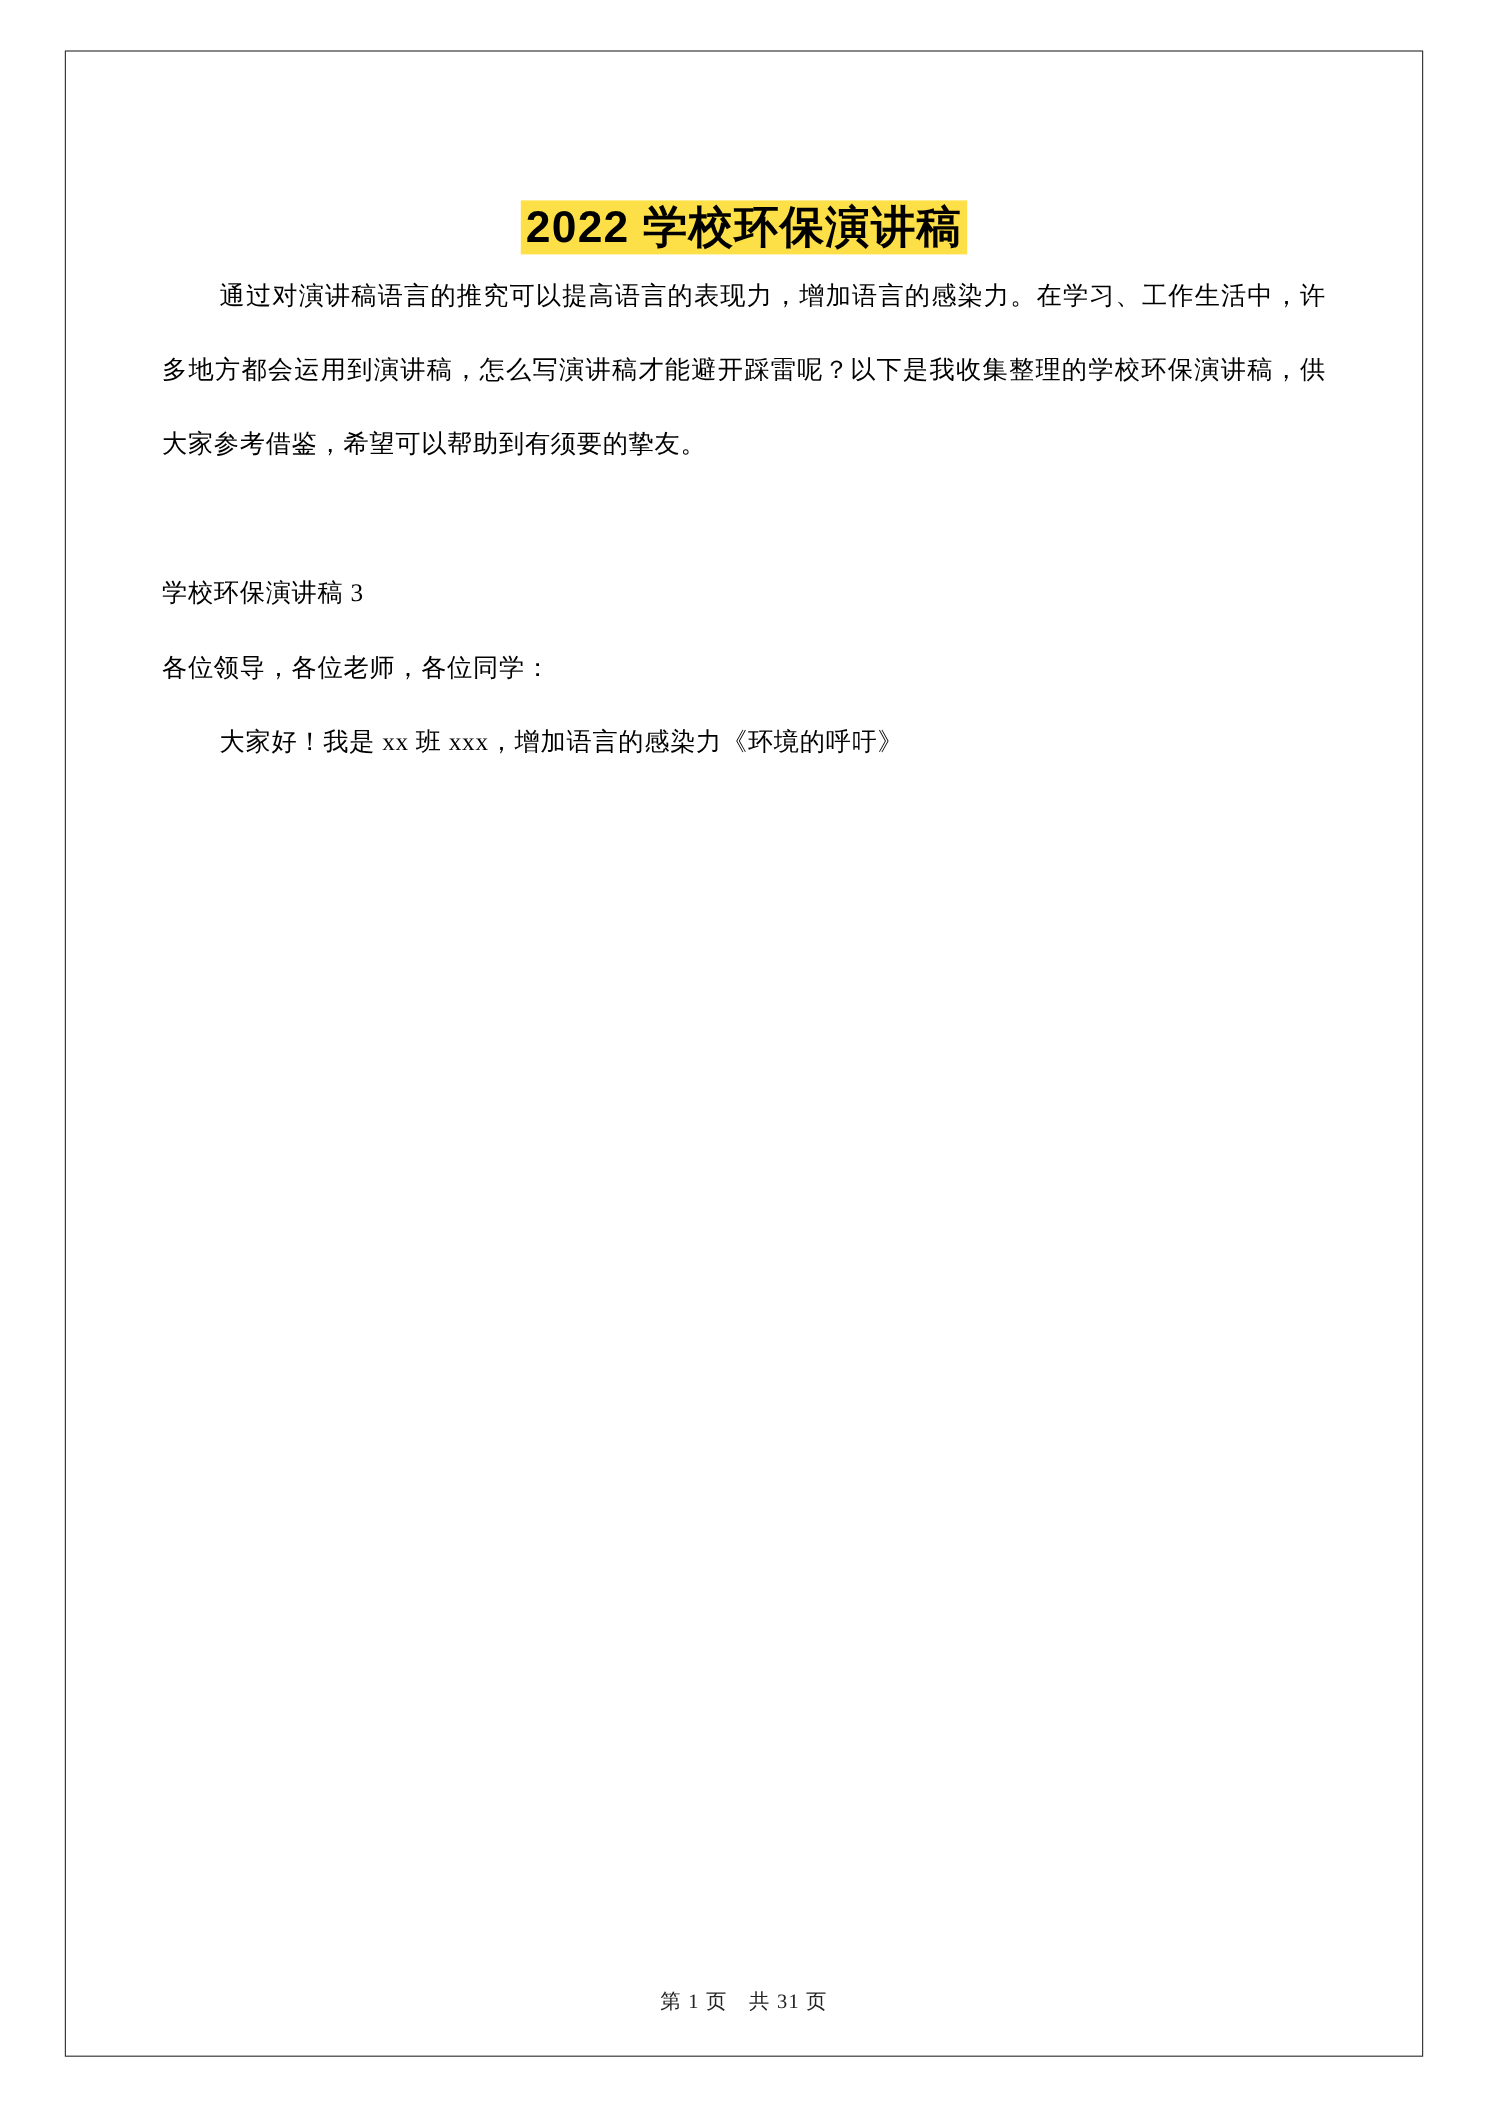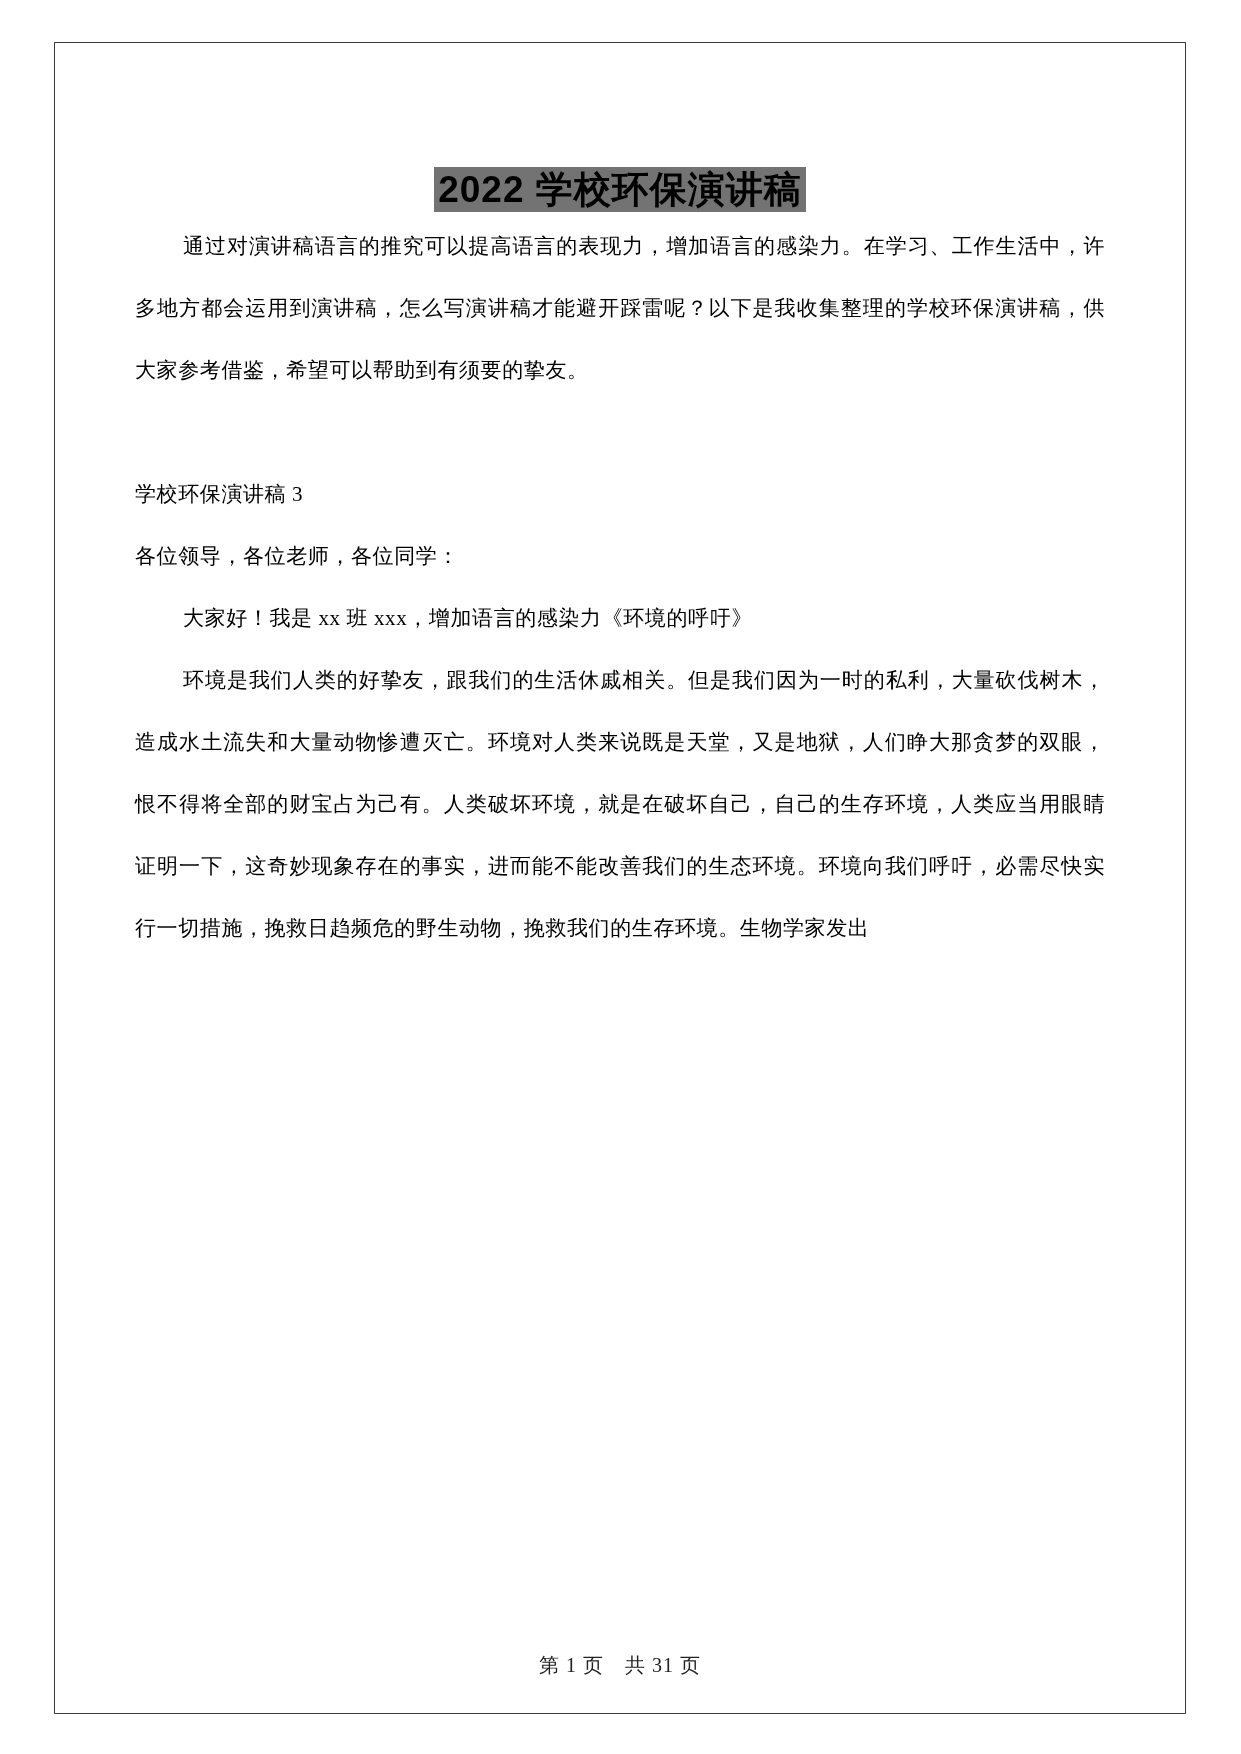--- a/index.html
+++ b/index.html
@@ -35,21 +35,21 @@
   .doc-title {
     text-align: center;
     margin-top: 62px;
     margin-bottom: 0;
     font-size: 37px;
     font-weight: bold;
     letter-spacing: 1px;
     font-family: "Liberation Sans", "DejaVu Sans", sans-serif;
   }
   .doc-title span.hl {
-    background: #737373;
+    background: #fde047;
     padding: 2px 4px;
   }
   .body-text {
     font-size: 21px;
     line-height: 62px;
     text-align: justify;
     letter-spacing: 0.6px;
   }
   .p-note {
     margin: 52px 0 0 0;
@@ -63,21 +63,21 @@
   }
   .gap-block {
     height: 62px;
   }
   .footer {
     position: absolute;
     left: 0;
     right: 0;
     bottom: 34px;
     text-align: center;
-    font-size: 20px;
+    font-size: 17px;
     color: #222;
     letter-spacing: 1px;
   }
   .footer .num {
     font-family: "Liberation Serif", serif;
   }
 </style>
 </head>
 <body>
 
@@ -92,21 +92,20 @@
     <p class="body-text p-indent">通过对演讲稿语言的推究可以提高语言的表现力，增加语言的感染力。在学习、工作生活中，许多地方都会运用到演讲稿，怎么写演讲稿才能避开踩雷呢？以下是我收集整理的学校环保演讲稿，供大家参考借鉴，希望可以帮助到有须要的挚友。</p>
 
     <div class="gap-block"></div>
 
     <p class="body-text p-plain">学校环保演讲稿 3</p>
 
     <p class="body-text p-plain">各位领导，各位老师，各位同学：</p>
 
     <p class="body-text p-indent">大家好！我是 xx 班 xxx，增加语言的感染力《环境的呼吁》</p>
 
-    <p class="body-text p-indent">环境是我们人类的好挚友，跟我们的生活休戚相关。但是我们因为一时的私利，大量砍伐树木，造成水土流失和大量动物惨遭灭亡。环境对人类来说既是天堂，又是地狱，人们睁大那贪梦的双眼，恨不得将全部的财宝占为己有。人类破坏环境，就是在破坏自己，自己的生存环境，人类应当用眼睛证明一下，这奇妙现象存在的事实，进而能不能改善我们的生态环境。环境向我们呼吁，必需尽快实行一切措施，挽救日趋频危的野生动物，挽救我们的生存环境。生物学家发出</p>
 
   </div>
 
   <div class="footer">
     <span>第</span>
     <span class="num">1</span>
     <span>页　共</span>
     <span class="num">31</span>
     <span>页</span>
   </div>

